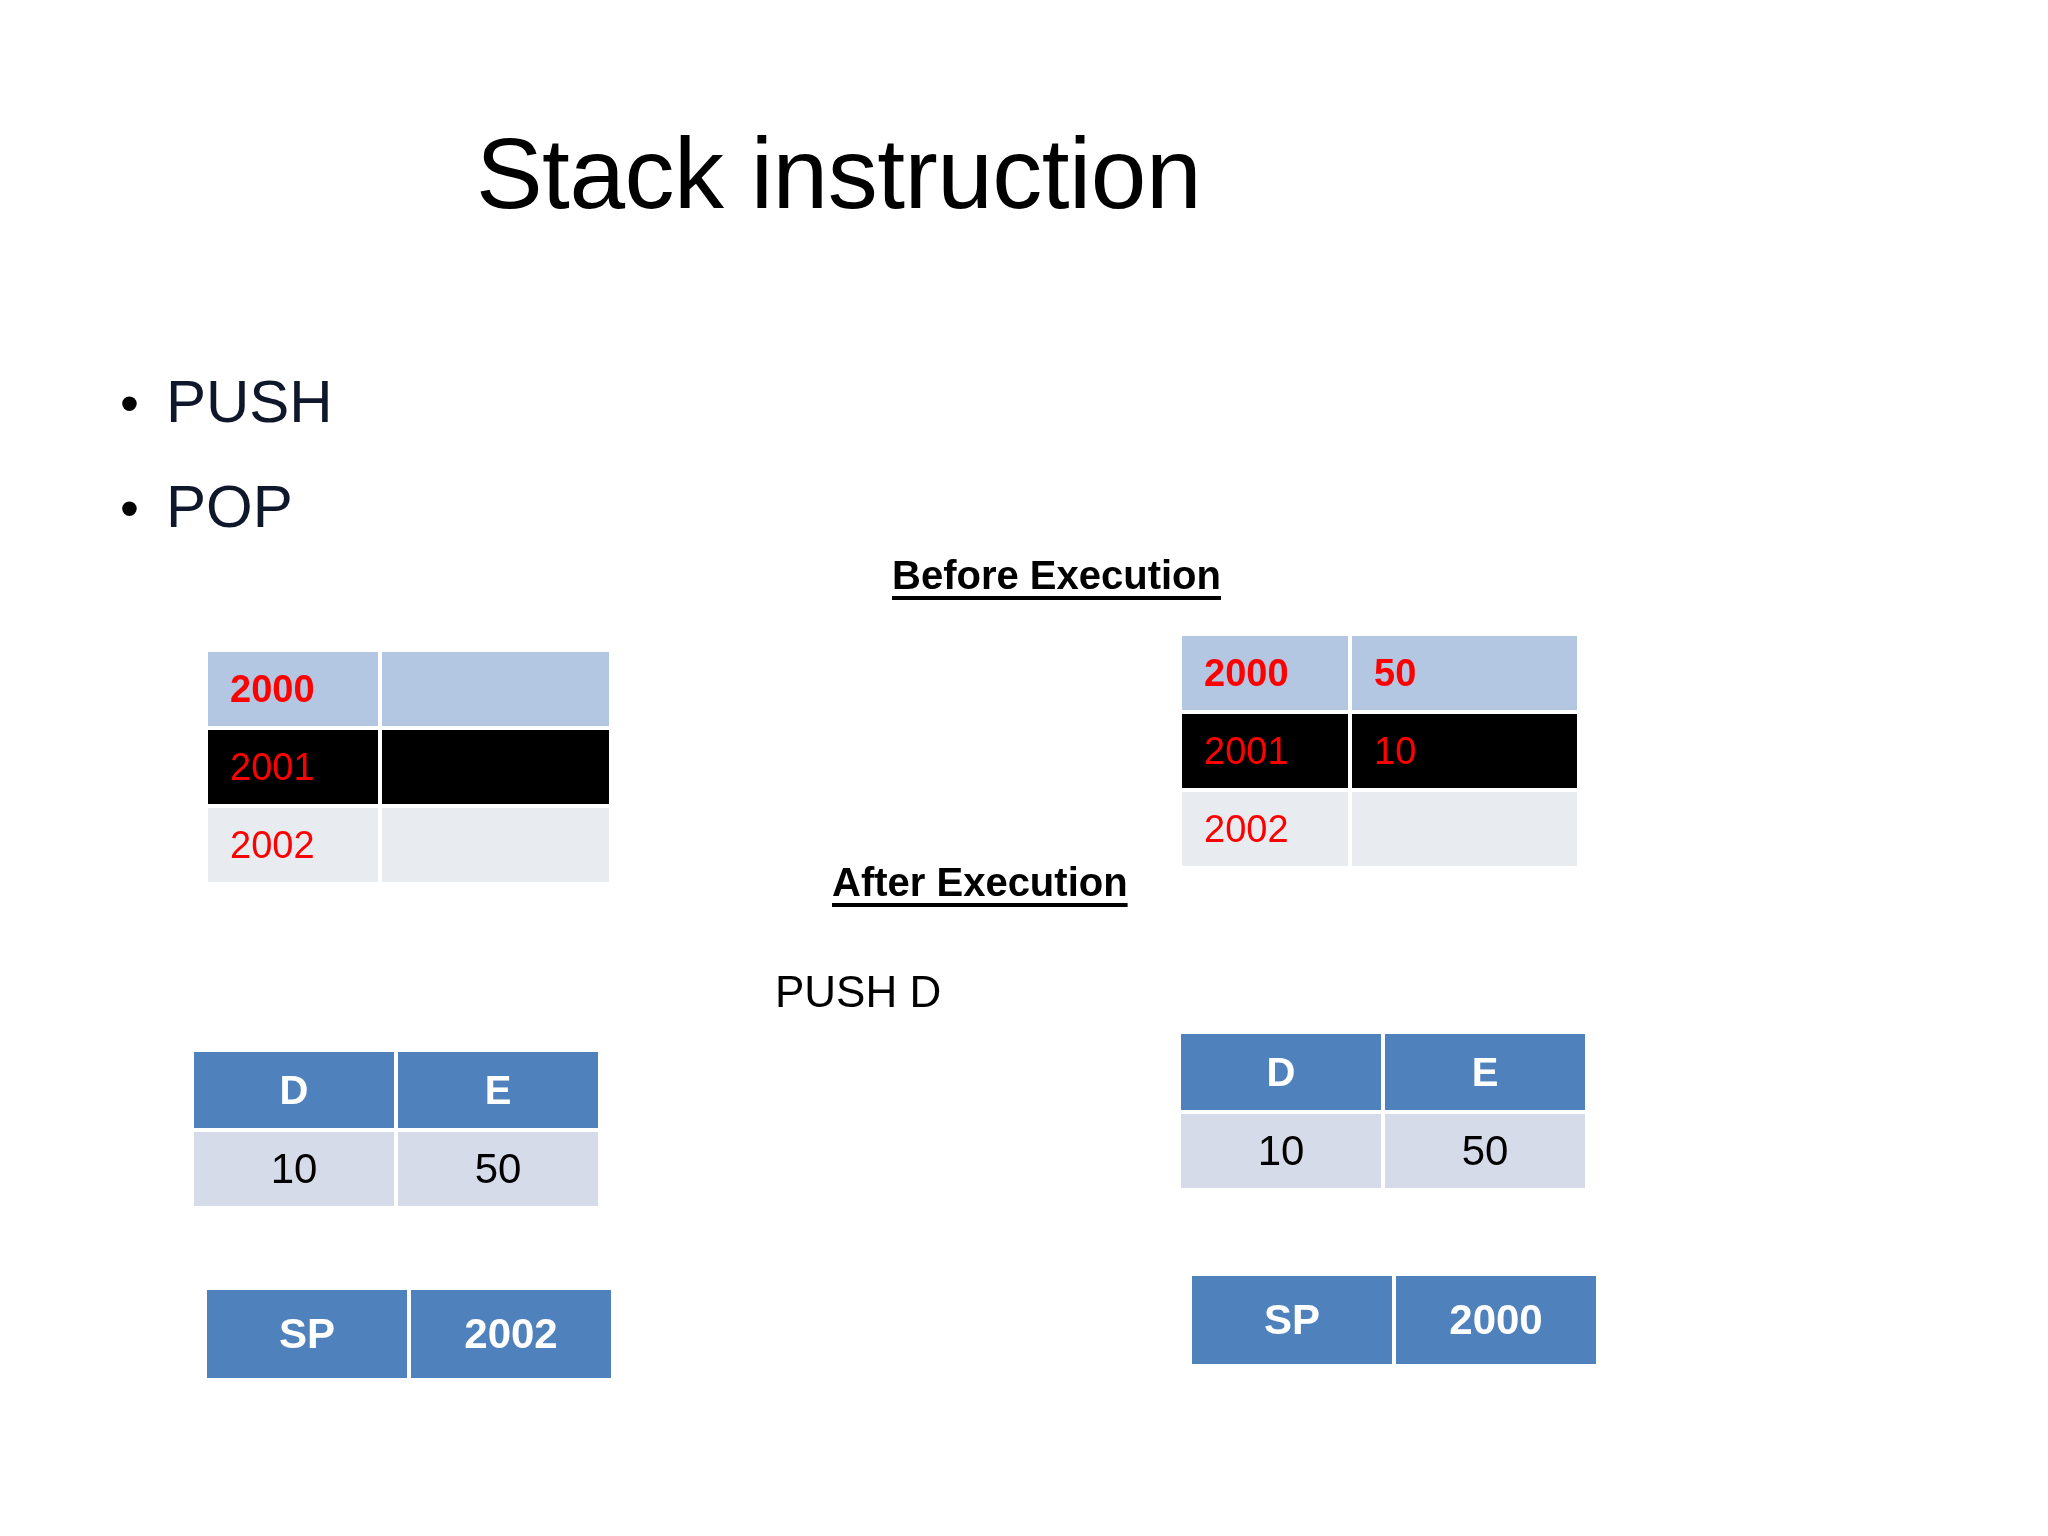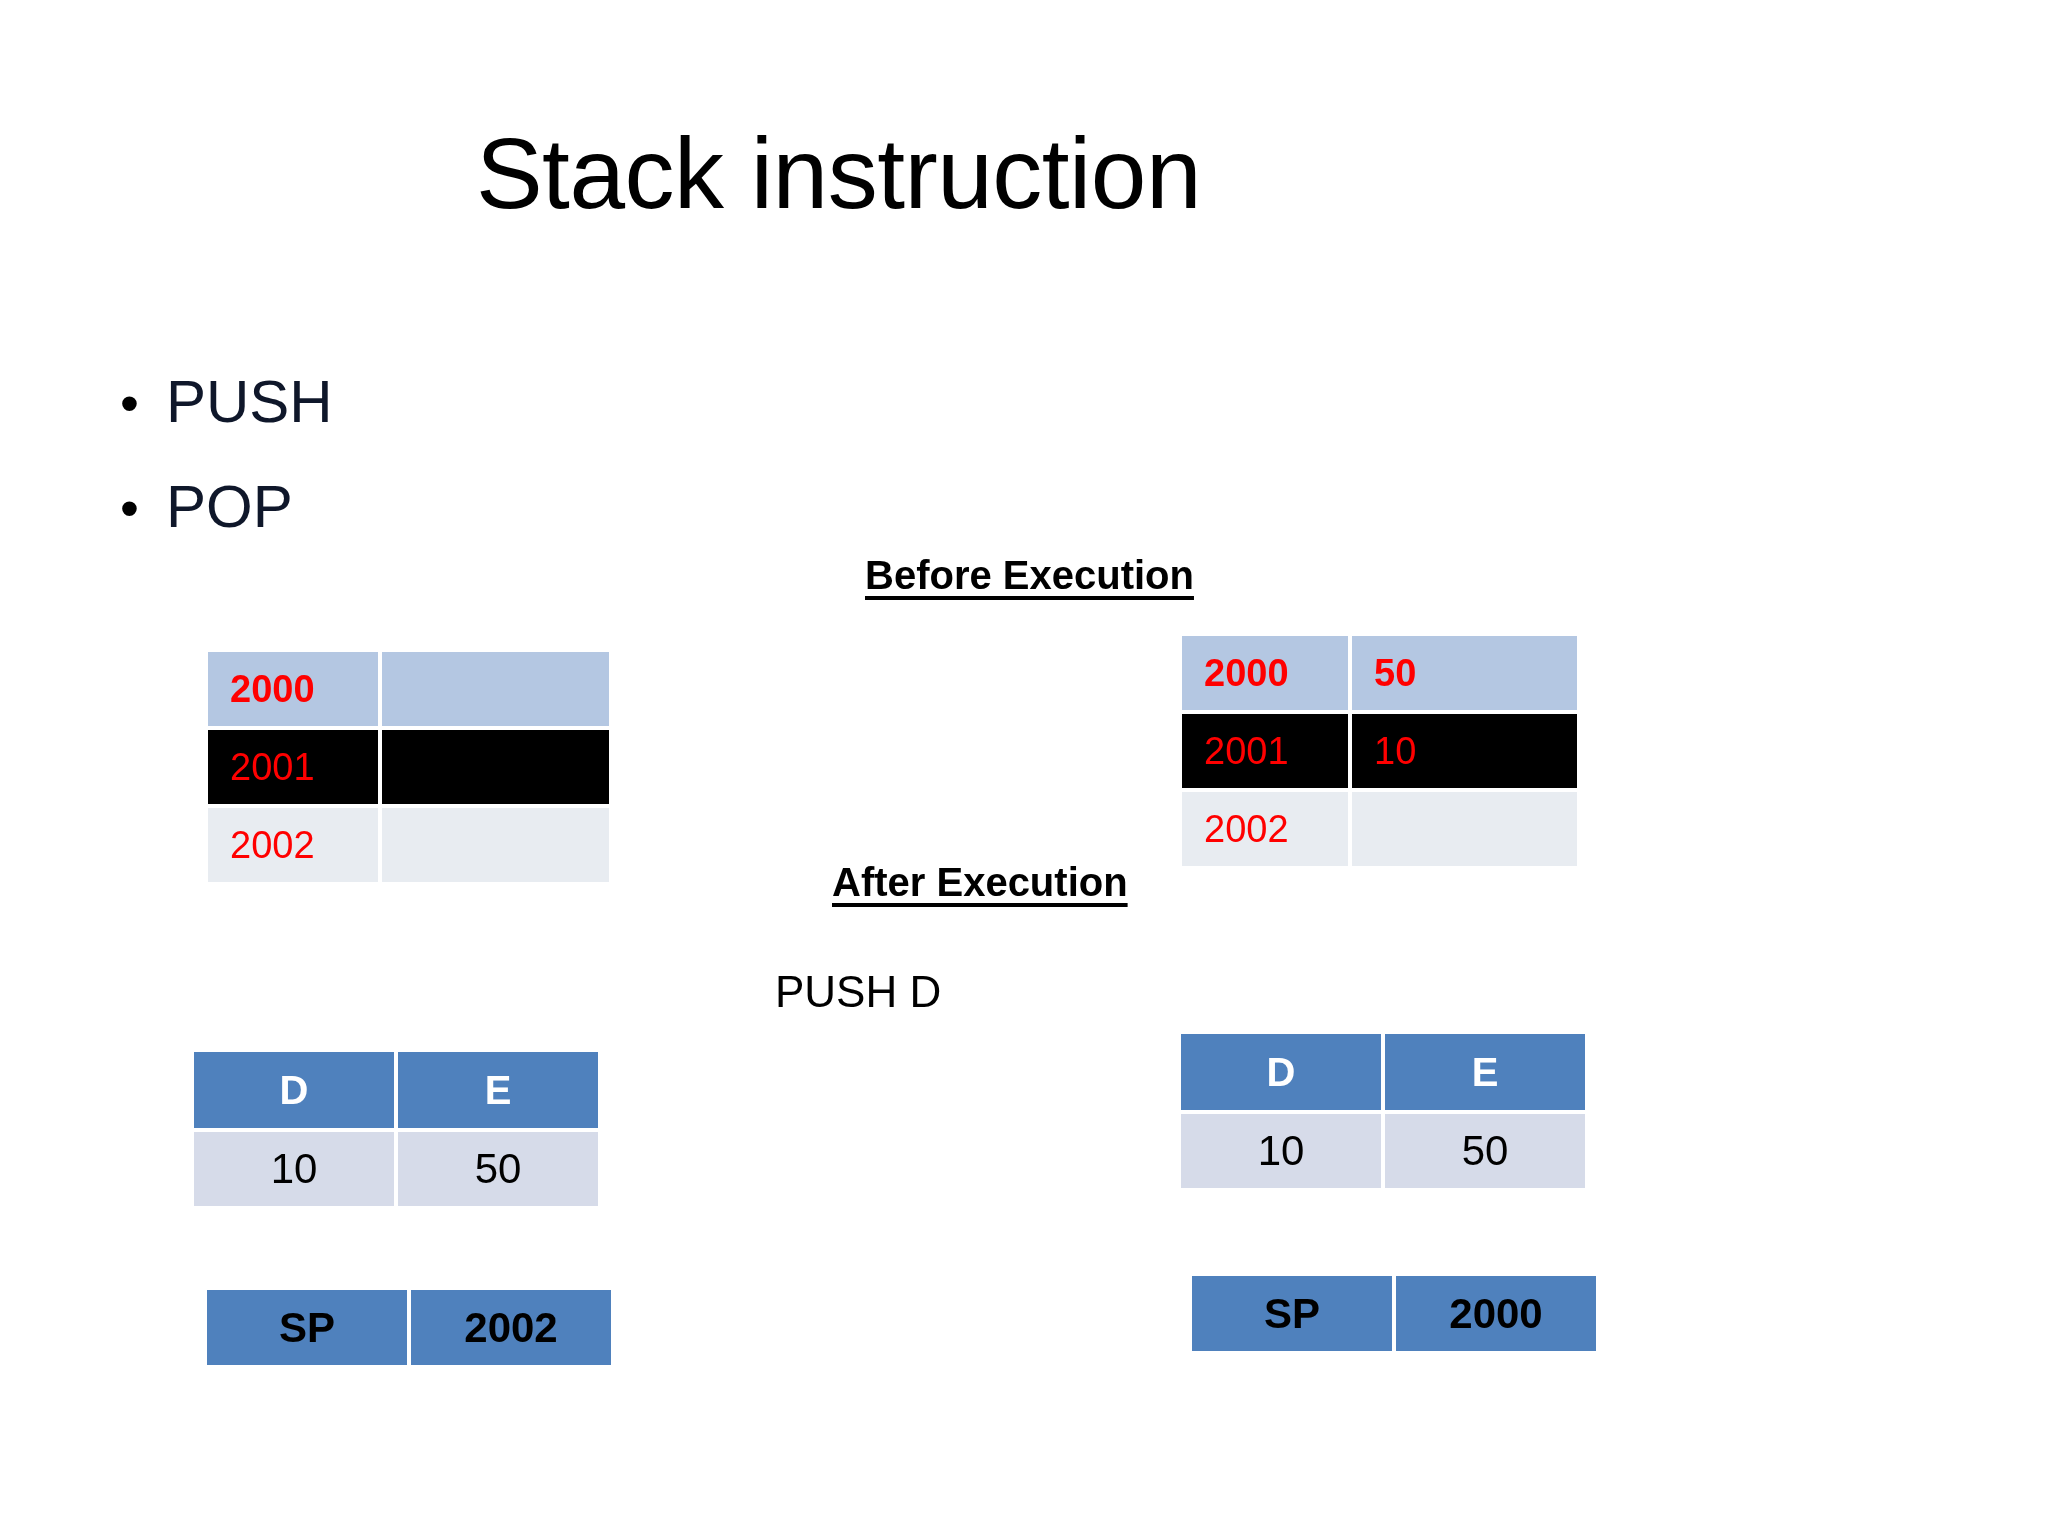--- a/index.html
+++ b/index.html
@@ -60,21 +60,21 @@
   
   .exec-label {
     position: absolute;
     font-size: 40px;
     font-weight: bold;
     color: #000000;
     text-decoration: underline;
     text-underline-offset: 7px;
     white-space: nowrap;
   }
-  #before-execution-label { left: 865px; top: 553px; }
+  #before-execution-label { left: 892px; top: 553px; }
   #after-execution-label  { left: 832px; top: 860px; }
 
   .instruction-text {
     position: absolute;
     left: 775px;
     top: 967px;
     font-size: 44px;
     font-weight: 400;
     color: #000000;
     white-space: nowrap;
@@ -134,24 +134,24 @@
     height: 74px;
   }
   #registers-before { left: 190px; top: 1048px; }
   #registers-before td { width: 200px; }
   #registers-after  { left: 1177px; top: 1030px; }
   #registers-after  td { width: 200px; }
 
   
   .sp-tbl td {
     background: #4f81bd;
-    color: #000000;
+    color: #ffffff;
     font-weight: bold;
     font-size: 42px;
-    height: 75px;
+    height: 88px;
     text-align: center;
   }
   #sp-before { left: 203px; top: 1286px; }
   #sp-before td.c0 { width: 200px; }
   #sp-before td.c1 { width: 200px; }
   #sp-after  { left: 1188px; top: 1272px; }
   #sp-after  td.c0 { width: 200px; }
   #sp-after  td.c1 { width: 200px; }
 </style>
 </head>

